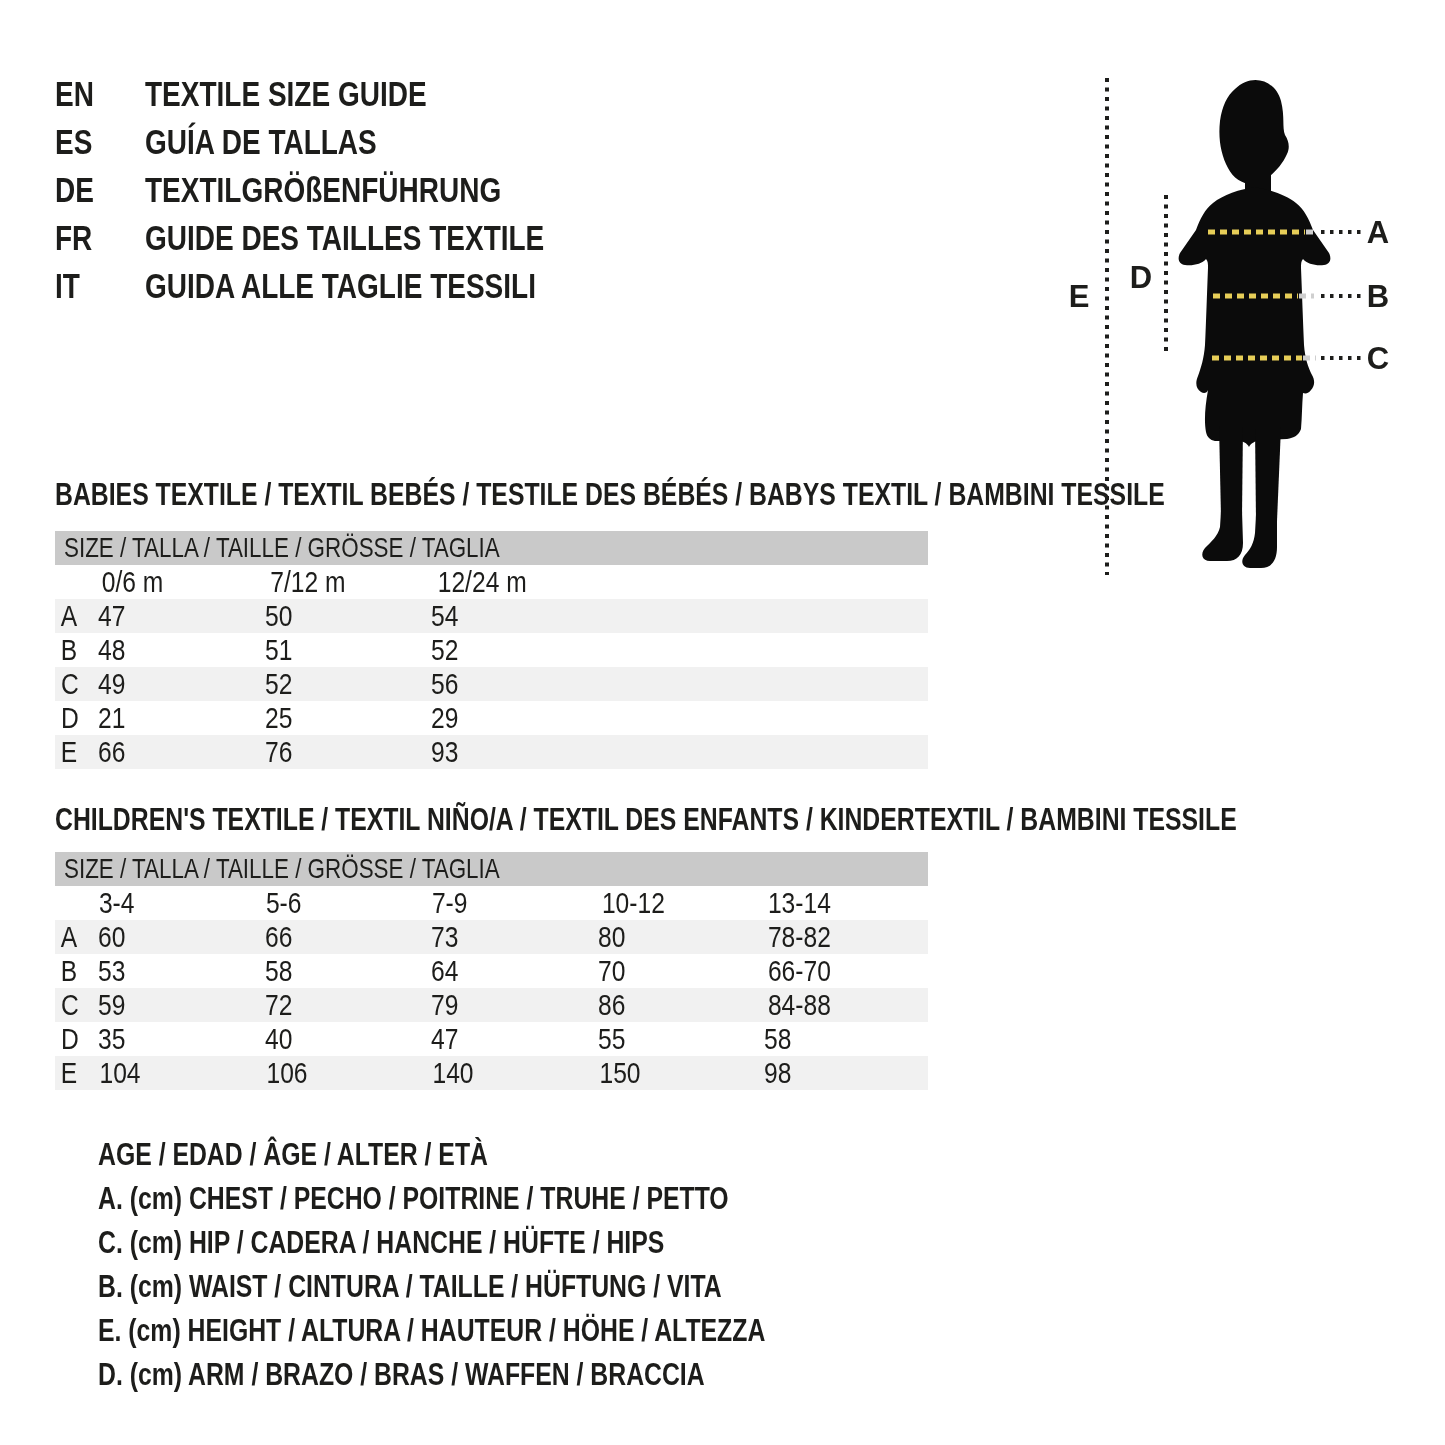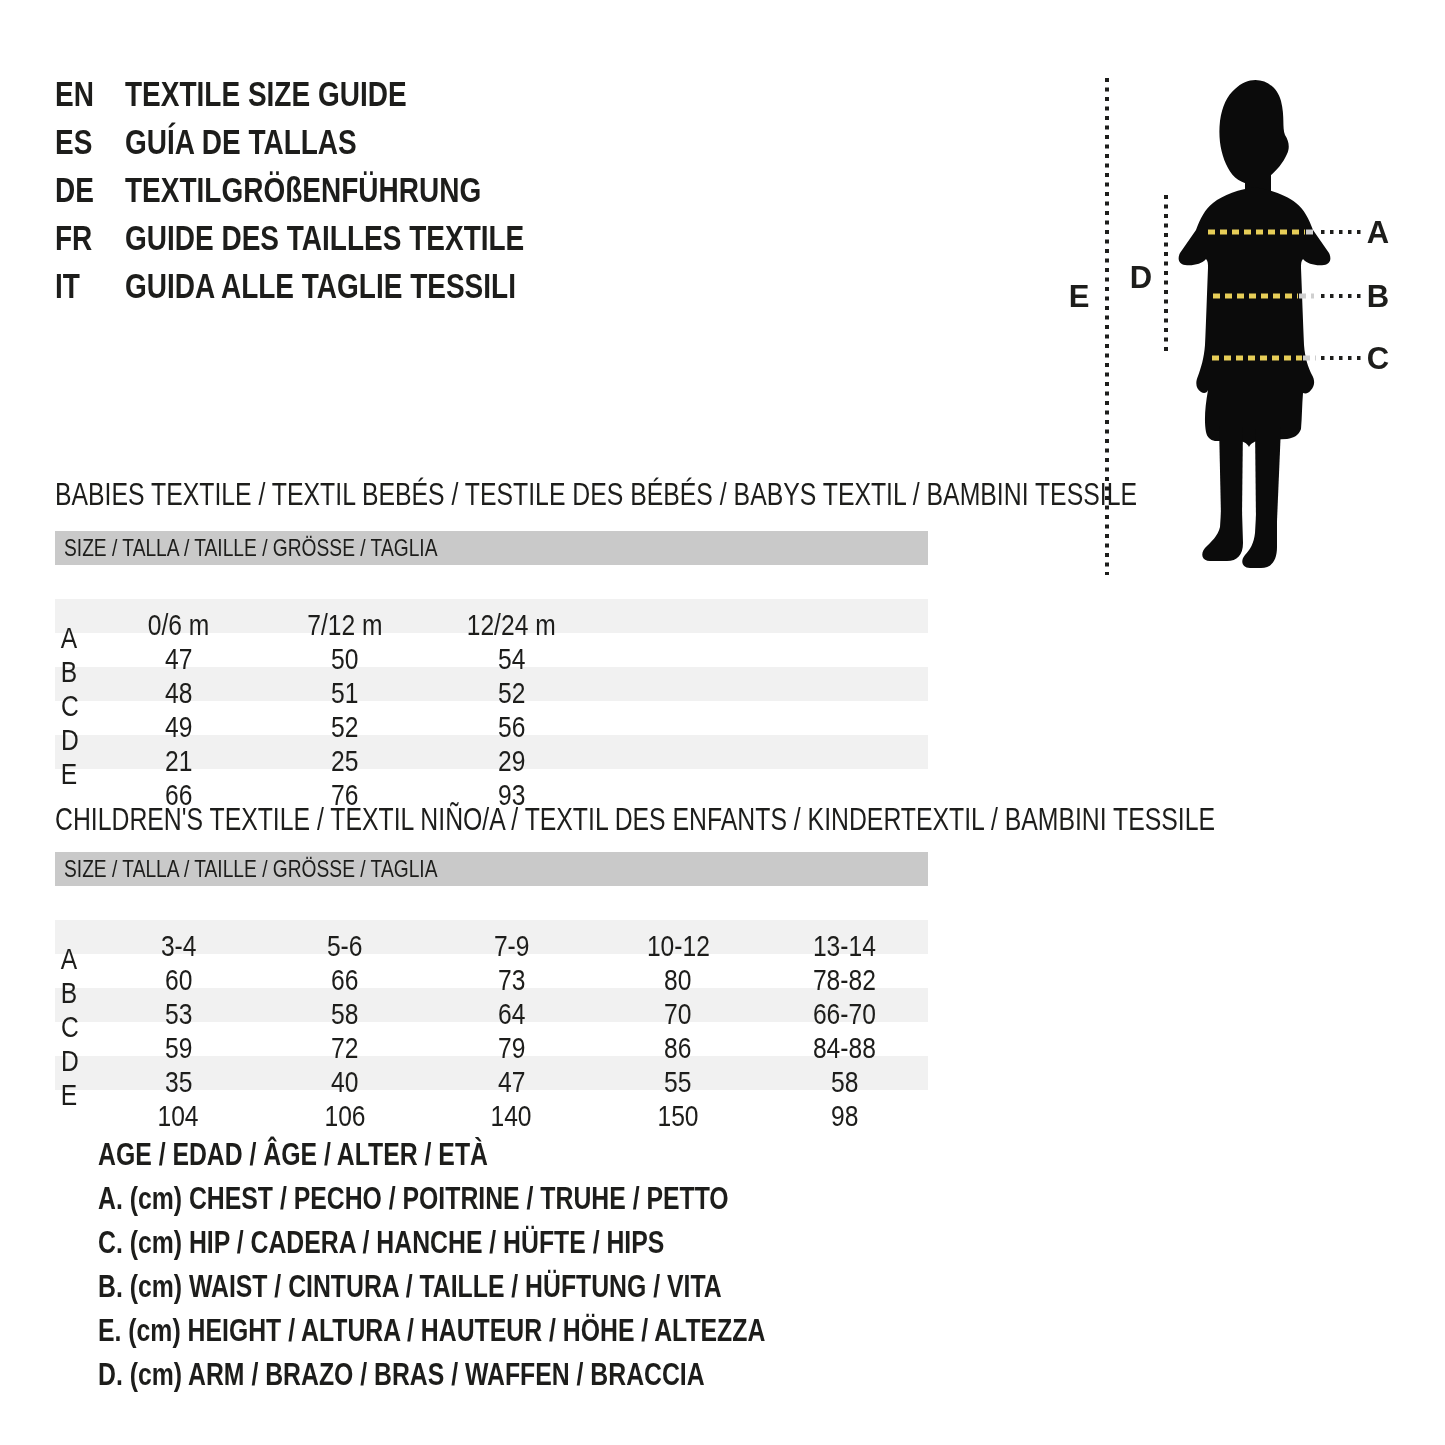--- a/index.html
+++ b/index.html
@@ -11,43 +11,43 @@
     position:relative;
     overflow:hidden;
   }
   .abs { position:absolute; }
   
   .cond  { display:inline-block; transform:scaleX(0.80); transform-origin:0 50%; white-space:nowrap; }
   .condc { display:inline-block; transform:scaleX(0.82); transform-origin:50% 50%; white-space:nowrap; }
 
   
   .lang-block { left:55px; top:70px; }
-  .lang-row { display:flex; height:48px; align-items:center; font-size:35px; font-weight:700; }
+  .lang-row { display:flex; height:48px; align-items:center; font-size:35px; font-weight:700;gap:20px; }
   .lang-code { width:70px; flex:0 0 70px; }
 
   
-  .section-title { font-size:31px; font-weight:400; height:36px; line-height:36px; }
+  .section-title { font-size:31px; font-weight:700; height:36px; line-height:36px; }
 
   
   .size-table { width:873px; }
   .size-bar {
     height:34px; background:#c9c9c9;
     display:flex; align-items:center;
     padding-left:9px; box-sizing:border-box;
-    font-size:24px; font-weight:400;
+    font-size:28px; font-weight:400;
   }
   .trow {
     display:grid;
     grid-template-columns:40px repeat(5,166.6px);
     height:34px; align-items:center;
     font-size:30px; font-weight:400;
   }
   .trow.shade { background:#f1f1f1; }
   .trow .lab { text-align:left; padding-left:4px; }
-  .trow .val { text-align:center;margin-top:43px; }
+  .trow .val { text-align:left; }
   .trow .spacer { }
 
   
   .legend-block { left:55px; top:1133px; }
   .legend-line { height:44px; line-height:44px; font-size:31px; font-weight:700;margin-left:43px; }
 
   
   .figure-svg { left:1060px; top:70px; }
   .fig-label { font-weight:700; }
 </style>

